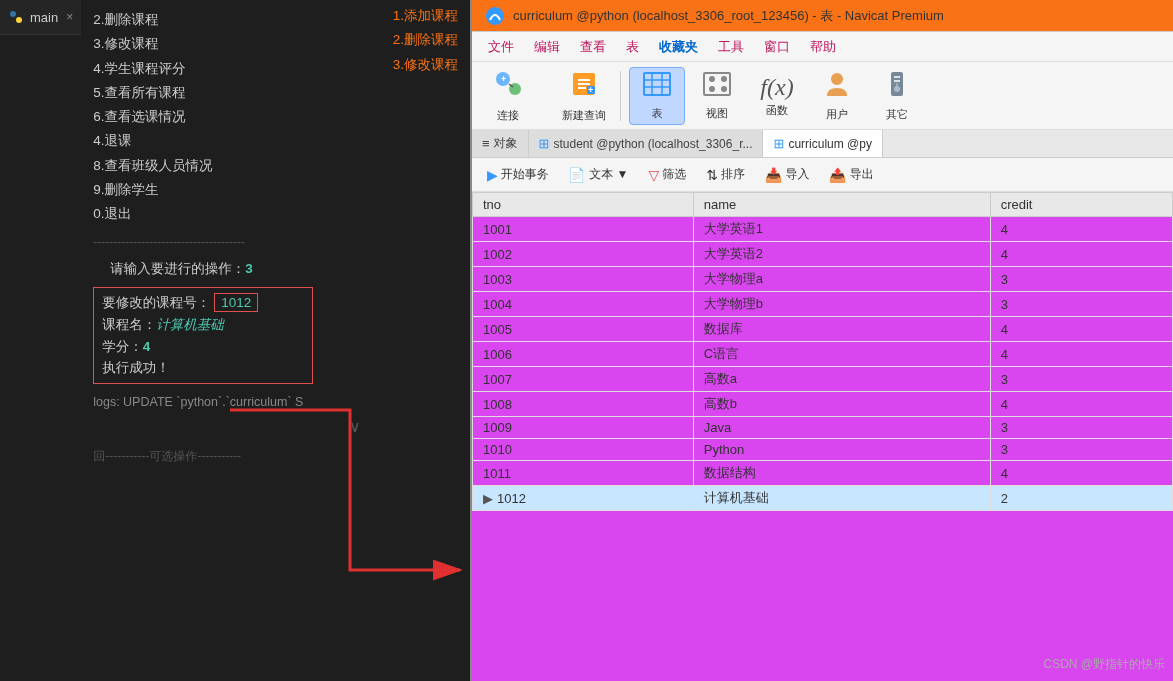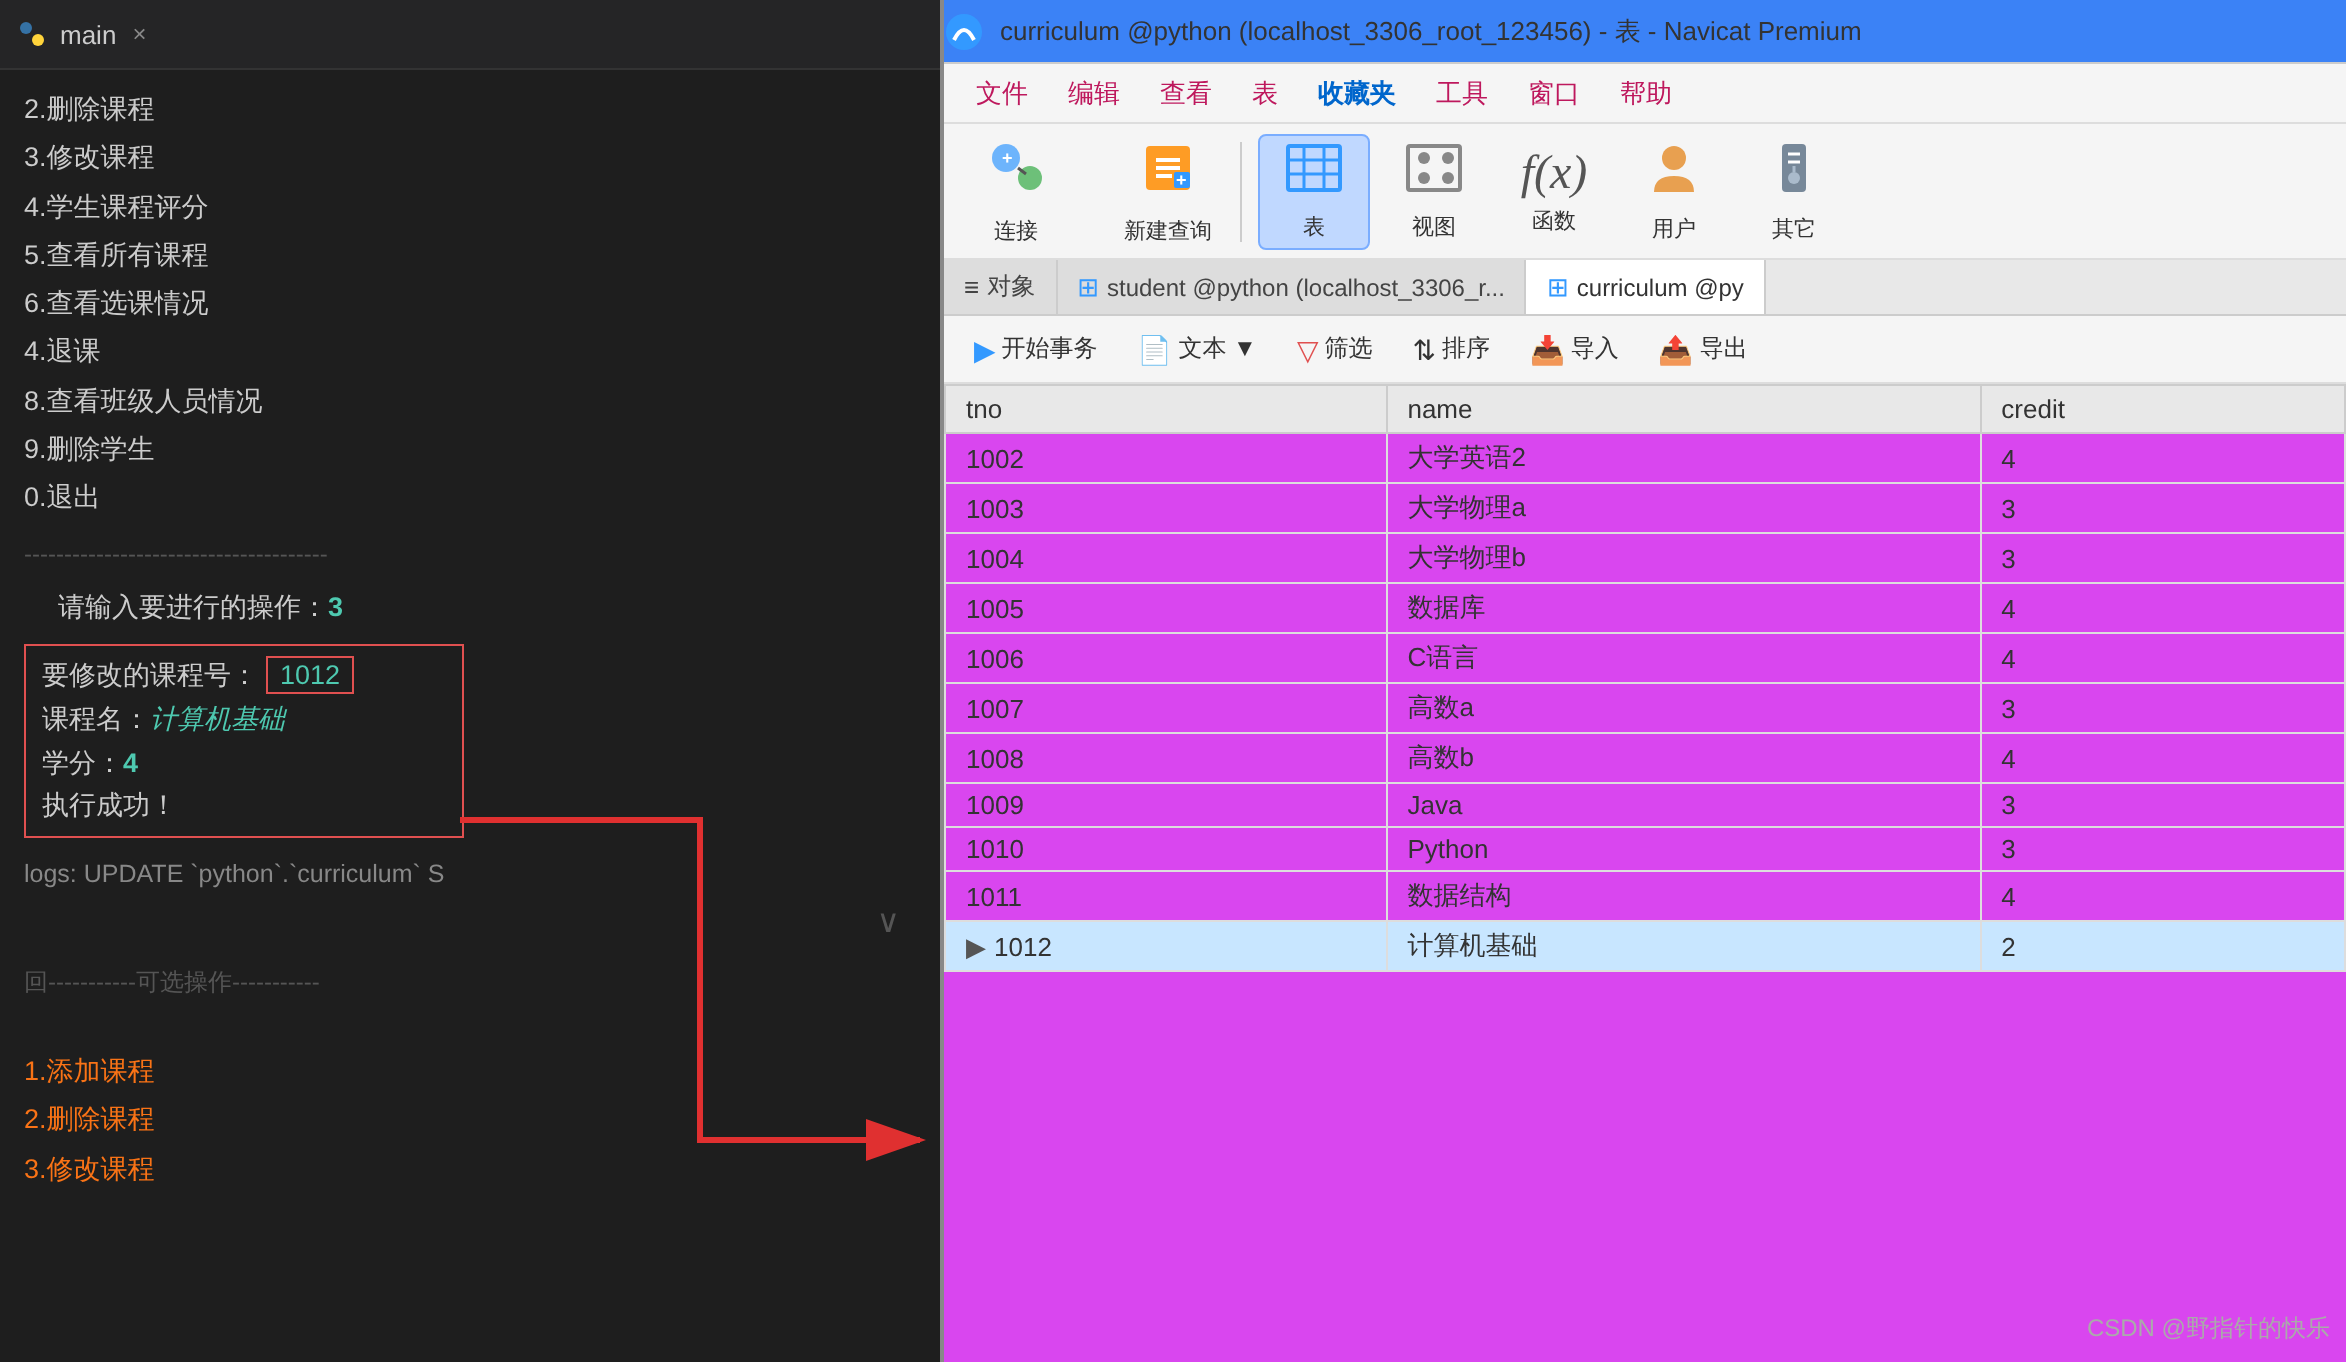--- a/index.html
+++ b/index.html
@@ -6,21 +6,21 @@
     body { width: 1173px; height: 681px; display: flex; font-family: 'Microsoft YaHei', SimHei, sans-serif; overflow: hidden; background: #1e1e1e; }
 
     
     .left-panel {
       width: 470px;
       height: 605px;
       background: #1e1e1e;
       color: #d4d4d4;
       font-size: 14px;
       display: flex;
-      flex-direction: column;
+      flex-direction: row;
       overflow: hidden;
     }
 
     .tab-bar {
       background: #252526;
       display: flex;
       align-items: center;
       padding: 0 8px;
       height: 35px;
       border-bottom: 1px solid #333;
@@ -120,25 +120,25 @@
     .right-panel {
       flex: 1;
       height: 681px;
       background: #f0f0f0;
       display: flex;
       flex-direction: column;
       border-left: 2px solid #888;
     }
 
     .navicat-titlebar {
-      background: #3b82f6;
+      background: #f97316;
       height: 32px;
       display: flex;
       align-items: center;
-      padding: 0 0;
+      padding: 0 13px;
       font-size: 13px;
       color: #333;
       border-bottom: 1px solid #ccc;
     }
 
     .navicat-icon {
       width: 20px;
       height: 20px;
       margin-right: 8px;
     }
@@ -516,20 +516,25 @@
   <div class="data-table">
     <table>
       <thead>
         <tr>
           <th>tno</th>
           <th>name</th>
           <th>credit</th>
         </tr>
       </thead>
       <tbody id="table-body">
+      <tr>
+            <td>1001</td>
+            <td>大学英语1</td>
+            <td>4</td>
+          </tr>
           <tr>
             <td>1002</td>
             <td>大学英语2</td>
             <td>4</td>
           </tr>
           <tr>
             <td>1003</td>
             <td>大学物理a</td>
             <td>3</td>
           </tr>

